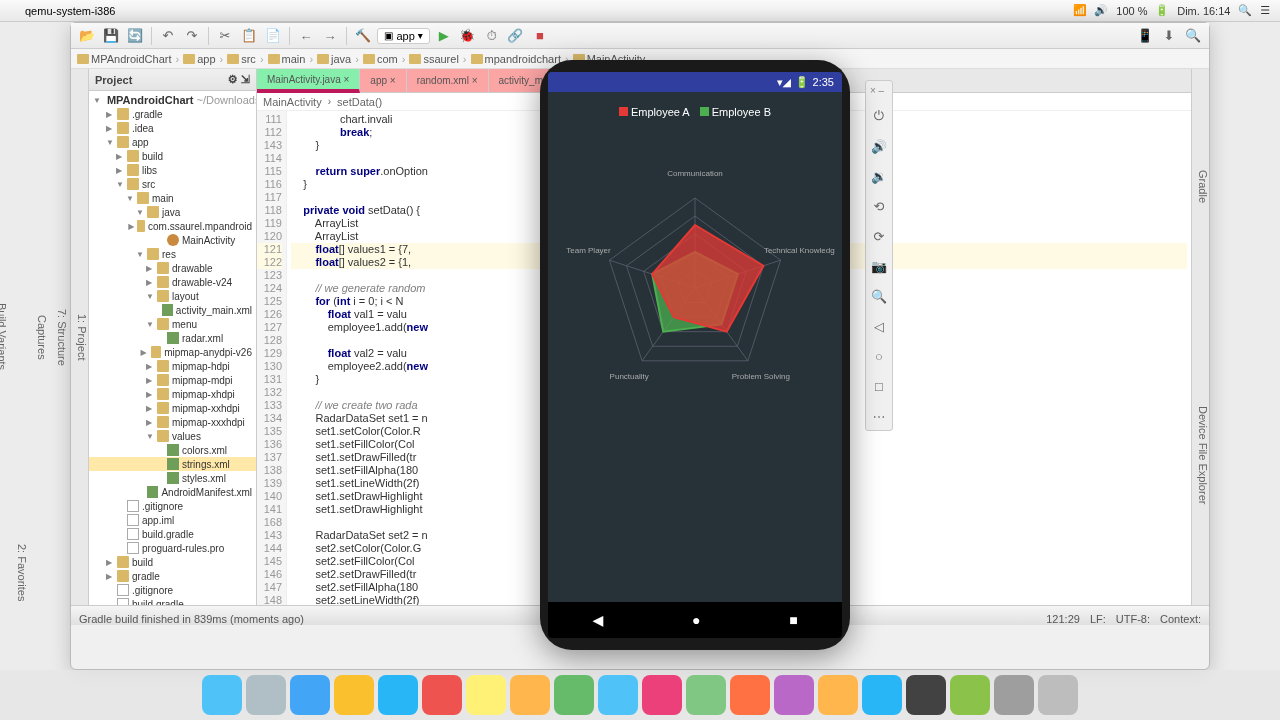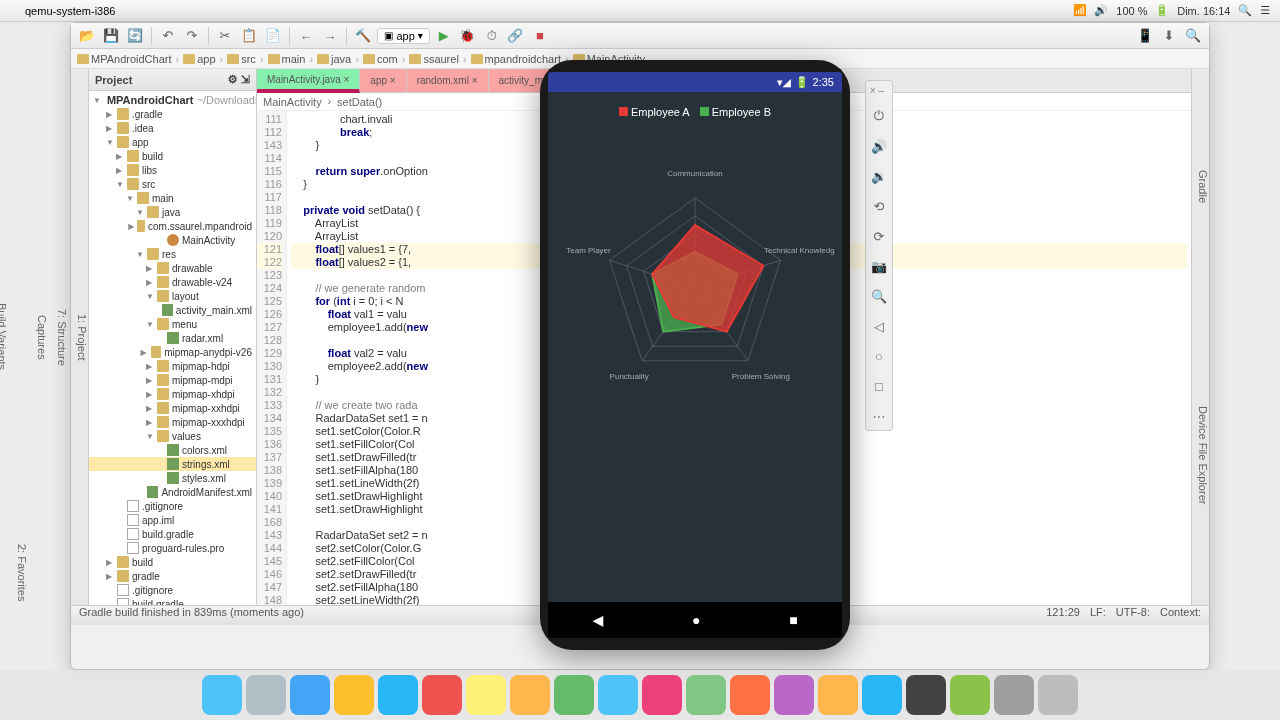--- a/index.html
+++ b/index.html
@@ -37,25 +37,25 @@
 .ico-xml{background:#6f9e5a}
 .editor-area{flex:1;display:flex;flex-direction:column;background:#fff}
 .tabs{height:24px;background:#e8e8e8;border-bottom:1px solid #ccc;display:flex}
 .tab{padding:4px 10px;background:#fca5a5;border-right:1px solid #ccc;font-size:10px;display:flex;align-items:center;gap:4px;color:#555}
 .tab.active{background:#86efac;border-bottom:4px solid #be185d;margin-bottom:-1px}
 .crumb2{height:18px;border-bottom:1px solid #eee;display:flex;align-items:center;padding:0 6px;font-size:10px;color:#666;gap:6px}
 .code{display:flex;flex:1;overflow:hidden;font-family:Menlo,Monaco,monospace;font-size:10px}
 .gutter{width:30px;background:#f5f5f5;border-right:1px solid #eee;text-align:right;padding:2px 4px 2px 0;color:#999;line-height:13px}
 .code-body{flex:1;padding:2px 4px;line-height:13px;color:#333;white-space:pre}
 .kw{color:#000080;font-weight:bold}
-.cm{color:#808080;}
+.cm{color:#808080;font-style:italic}
 .hl-line{background:#fffae3}
 .right-gutter{width:18px;background:#e8e8e8;border-left:1px solid #ccc;writing-mode:vertical-rl;text-align:center;font-size:9px;color:#666;padding:4px 0}
 .bottom-tabs{height:22px;background:linear-gradient(#f5f5f5,#e5e5e5);border-top:1px solid #ccc;display:flex;align-items:center;padding:0 6px;gap:12px;font-size:10px;color:#555}
-.statusbar{height:20px;background:linear-gradient(#f5f5f5,#e0e0e0);border-top:1px solid #ccc;display:flex;align-items:flex-start;padding:0 8px;font-size:10px;color:#555}
+.statusbar{height:20px;background:linear-gradient(#f5f5f5,#e0e0e0);border-top:1px solid #ccc;display:flex;align-items:flex-end;padding:0 8px;font-size:10px;color:#555}
 .statusbar .r{margin-left:auto;display:flex;gap:10px}
 .emulator-toolbar{position:absolute;top:80px;left:865px;width:28px;background:#f0f0f0;border:1px solid #ccc;border-radius:3px;display:flex;flex-direction:column;align-items:center;padding:4px 0;gap:10px}
 .emu-btn{width:20px;height:20px;display:flex;align-items:center;justify-content:center;color:#666;font-size:13px}
 .phone{position:absolute;top:60px;left:540px;width:310px;height:590px;background:#1a1a1a;border-radius:32px;padding:12px 8px;box-shadow:0 8px 30px rgba(0,0,0,0.4)}
 .phone-screen{width:100%;height:100%;background:#263238;border-radius:4px;position:relative;overflow:hidden}
 .status-bar{height:20px;background:#303f9f;display:flex;align-items:center;justify-content:flex-end;padding:0 8px;gap:4px;color:#fff;font-size:10px}
 .app-bar{height:44px;background:#3f51b5;display:flex;align-items:center;padding:0 14px;color:#fff;font-size:15px;font-weight:500}
 .app-bar .menu{margin-left:auto;font-size:18px}
 .chart-area{padding:6px 0}
 .legend{display:flex;justify-content:center;gap:10px;color:#fff;font-size:10px;margin:8px 0}

